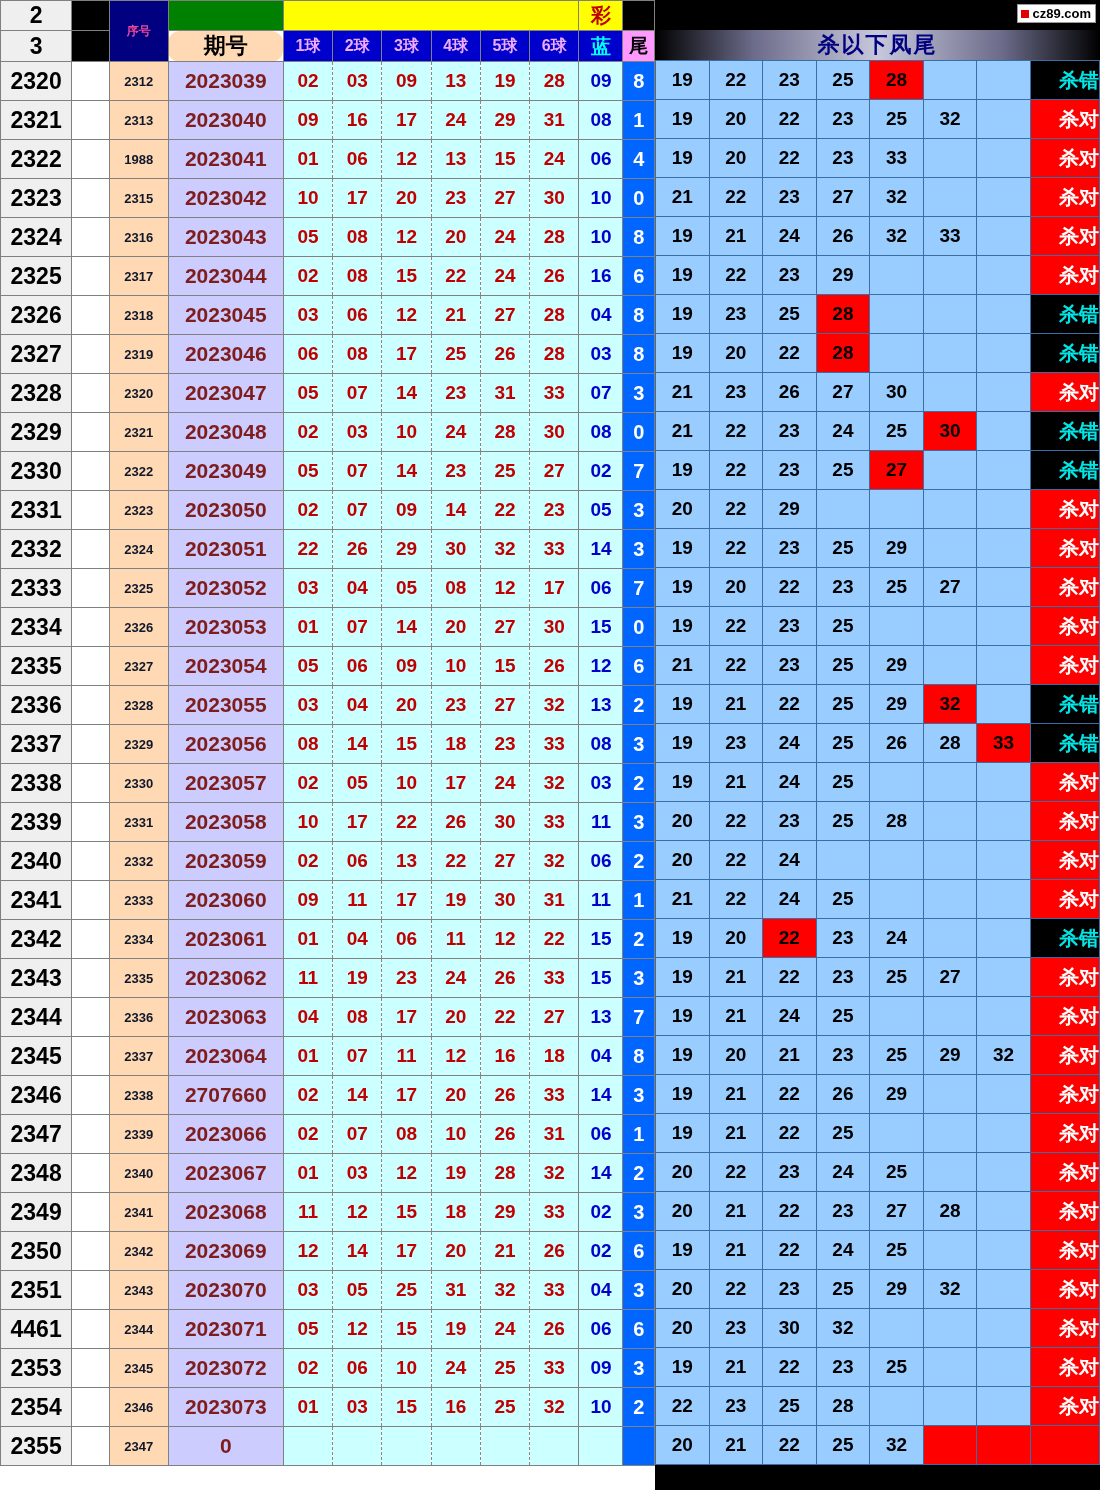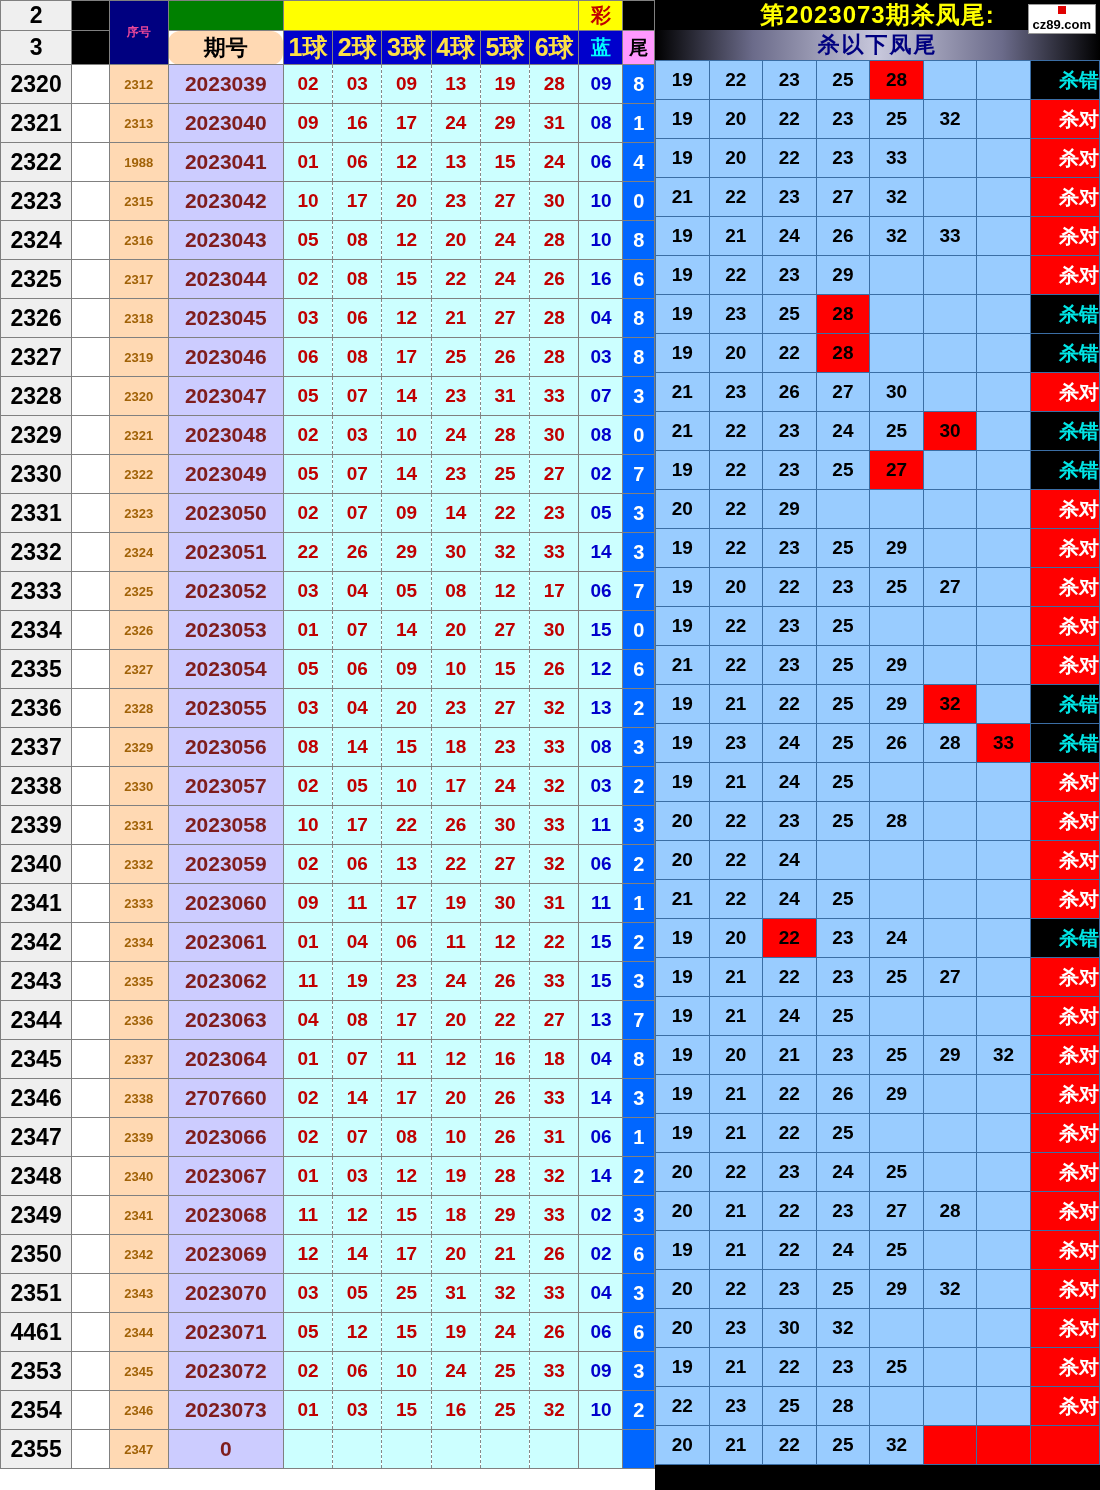--- a/index.html
+++ b/index.html
@@ -53,22 +53,22 @@
   .banner-black  { background: #000; }
 
   .hdr-label {
     background: #ffd9b3;
     color: #000;
     font-size: 22px;
     border-radius: 12px;
   }
   .hdr-ball {
     background: #0000cc;
-    color: #fde047;
-    font-size: 25px;
+    color: #f0abfc;
+    font-size: 16px;
     margin-top: 15px;
   }
   .hdr-blue {
     background: #0000cc;
     color: #00ffff;
     font-size: 20px;
   }
   .hdr-tail {
     background: #ff99ff;
     color: #000;
@@ -78,21 +78,21 @@
     background: #000080;
     color: #ec4899;
     font-size: 12px;
     line-height: 13px;
   }
 
   
   .data-row td { height: 39px; }
   .d-idx    { background: #efefef; color: #000; font-size: 23px; }
   .d-blank  { background: #ffffff; }
-  .d-seq    { background: #ffd9b3; color: #a16207; font-size: 13px; }
+  .d-seq    { background: #ffd9b3; color: #0f172a; font-size: 13px; }
   .d-period { background: #ccccff; color: #7f1d1d; font-size: 21px; }
   .d-ball   { background: #ccffff; color: #c00000; font-size: 19px; border-left: 1px dashed #888 !important; border-right: 1px dashed #888 !important;}
   .d-blue   { background: #ccffff; color: #0000cc; font-size: 19px; }
   .d-tail   { background: #0066ff; color: #ffffff; font-size: 20px; }
   .last-row .d-period { background: #ccccff; }
   .last-row .d-ball, .last-row .d-blue { background: #ccffff; }
 
   
   .right-block {
     width: 445px;
@@ -127,21 +127,20 @@
     top: 4px;
     background: #ffffff;
     color: #000;
     font-size: 13px;
     font-weight: bold;
     padding: 1px 4px 1px 3px;
     border: 1px solid #999;
     display: flex;
     align-items: center;
     gap: 3px;
-    flex-direction: column;
   }
   .rh-badge .dot {
     width: 8px; height: 8px; background: #e00000; display:inline-block;
   }
   .rh-bot {
     height: 30px;
     background: linear-gradient(to right, #000000 0%, #6b6b8a 22%, #c8c8dc 50%, #6b6b8a 78%, #000000 100%);
     display: flex;
     align-items: center;
     justify-content: center;
@@ -739,21 +738,20 @@
             <td class="d-blue"></td>
             <td class="d-tail"></td>
           </tr>
         </tbody>
     </table>
   </div>
 
   <div class="right-block">
     <div class="right-head">
       <div class="rh-top">
-        <span class="rh-title">第2023073期杀凤尾:</span>
         <span class="rh-badge">
           <span class="dot"></span>
           <span>cz89.com</span>
         </span>
       </div>
       <div class="rh-bot">
         <span class="rh-sub">杀以下凤尾</span>
       </div>
     </div>
     <table class="rgrid">

